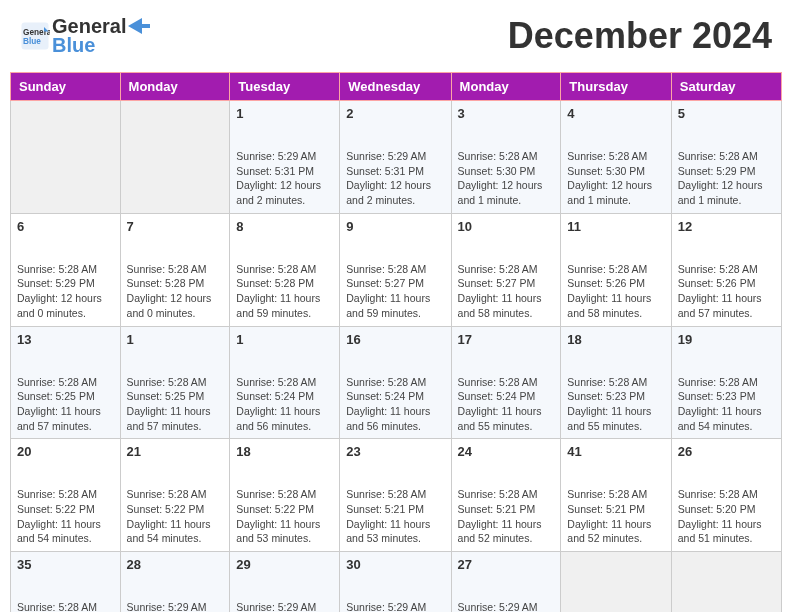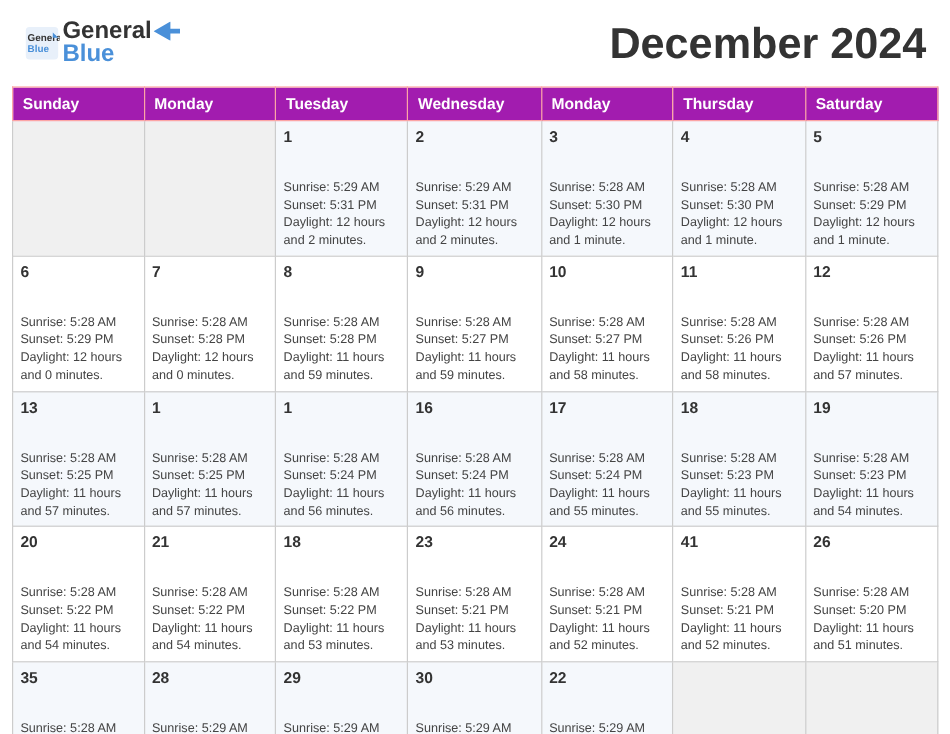--- a/index.html
+++ b/index.html
@@ -307,21 +307,21 @@
 Sunset: 5:19 PM
 Daylight: 11 hours and 50 minutes.</div>
         </td>
         <td>
           <span class="day-number">30</span>
           <div class="day-info" style="white-space: pre-line;">Sunrise: 5:29 AM
 Sunset: 5:19 PM
 Daylight: 11 hours and 50 minutes.</div>
         </td>
         <td>
-          <span class="day-number">22</span>
+          <span class="day-number">27</span>
           <div class="day-info" style="white-space: pre-line;">Sunrise: 5:29 AM
 Sunset: 5:19 PM
 Daylight: 11 hours and 49 minutes.</div>
         </td>
         <td class="empty-cell"></td>
         <td class="empty-cell"></td>
       </tr>
     </tbody>
 </table>
 

